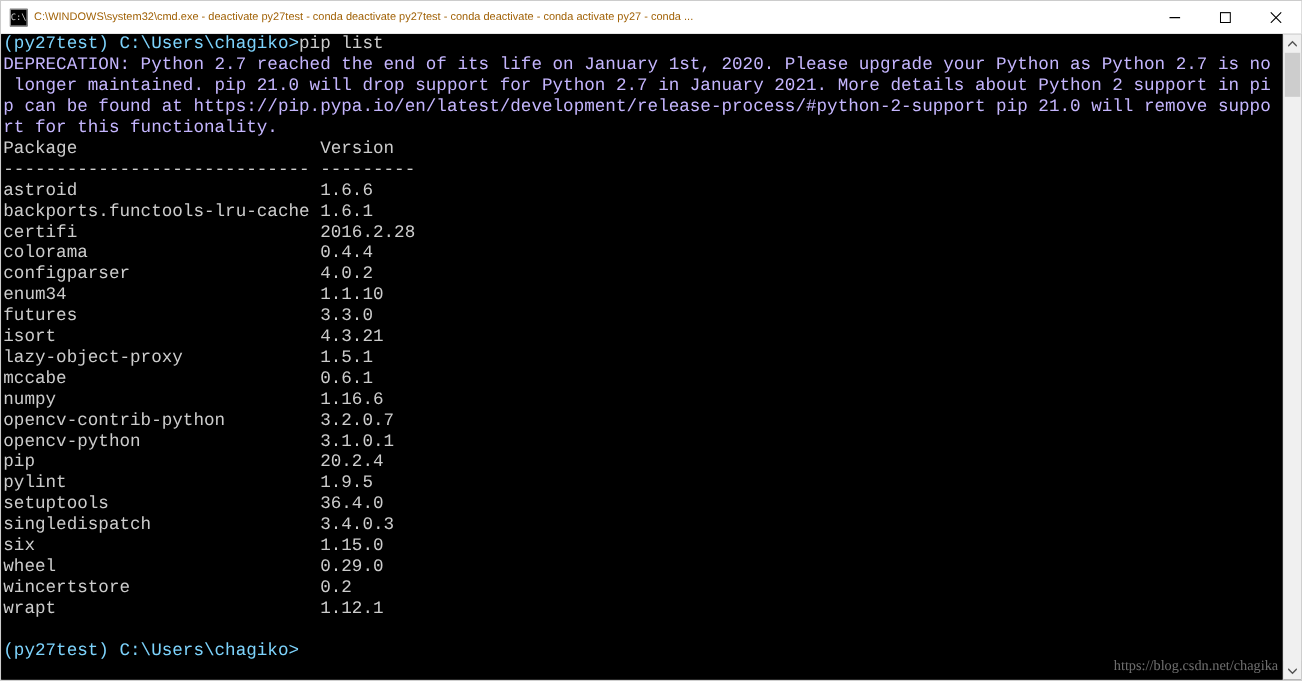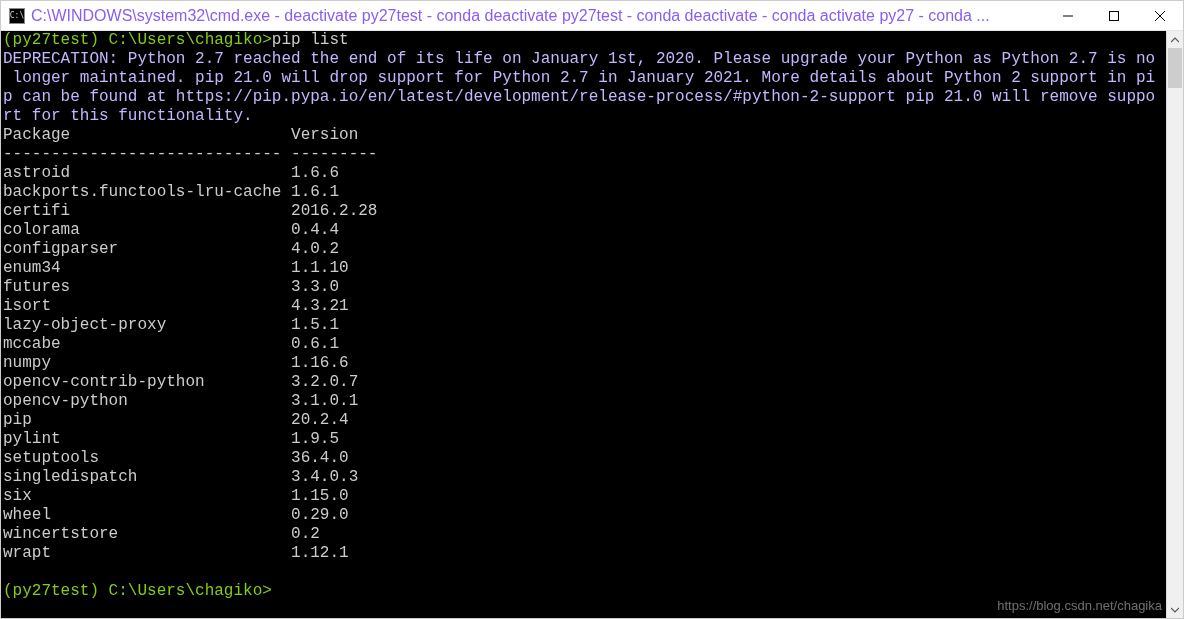--- a/index.html
+++ b/index.html
@@ -26,22 +26,22 @@
     border: 1px solid #888;
     display: flex;
     align-items: center;
     justify-content: center;
     color: #ccc;
     font-size: 8px;
     font-family: monospace;
   }
   .titlebar .title {
     flex: 1;
-    font-size: 16px;
-    color: #8b5cf6;
+    font-size: 10px;
+    color: #a16207;
     white-space: nowrap;
     overflow: hidden;
     text-overflow: ellipsis;
     padding-right: 8px;
   }
   .titlebar .controls { display: flex; height: 100%; }
   .titlebar .btn {
     width: 46px; height: 100%;
     display: flex; align-items: center; justify-content: center;
     color: #333;
@@ -58,21 +58,21 @@
     color: #ccc;
     font-family: "NSimSun","SimSun","Consolas","Courier New",monospace;
     font-size: 16px;
     line-height: 19px;
     white-space: pre;
     overflow: hidden;
     padding: 0 0 0 2px;
     position: relative;
   }
   .terminal .line { white-space: pre; }
-  .prompt { color: #84cc16; }
+  .prompt { color: #7dd3fc; }
   .deprecation { color: #c4b5fd; }
   .scrollbar {
     width: 17px;
     background: #f0f0f0;
     display: flex;
     flex-direction: column;
     border-left: 1px solid #dcdcdc;
   }
   .scrollbar .arrow {
     height: 17px;
@@ -89,21 +89,21 @@
     position: absolute;
     left: 1px; right: 1px;
     top: 0; height: 40px;
     background: #cdcdcd;
   }
   .watermark {
     position: absolute;
     right: 22px;
     bottom: 6px;
     color: rgba(200,200,200,0.55);
-    font-family: Liberation Sans, sans-serif;
+    font-family: Liberation Serif, serif;
     font-size: 13px;
     pointer-events: none;
   }
 </style>
 </head>
 <body>
 
 <div class="titlebar">
   <div class="icon">C:\</div>
   <div class="title">C:\WINDOWS\system32\cmd.exe - deactivate  py27test - conda  deactivate py27test - conda  deactivate - conda  activate py27 - conda ...</div>

